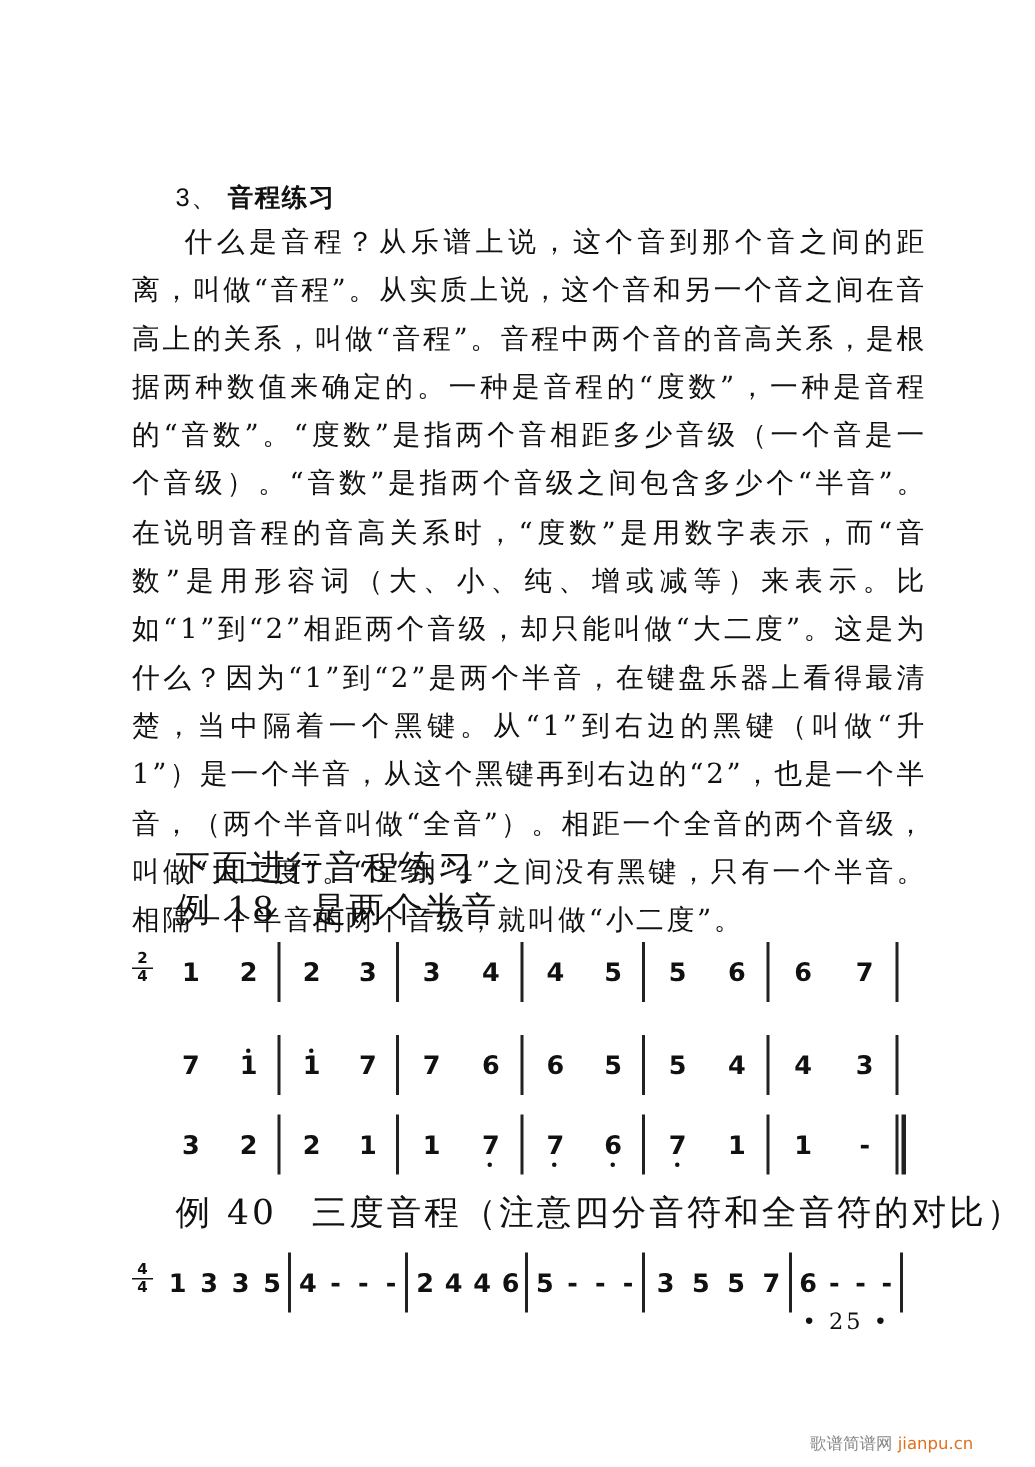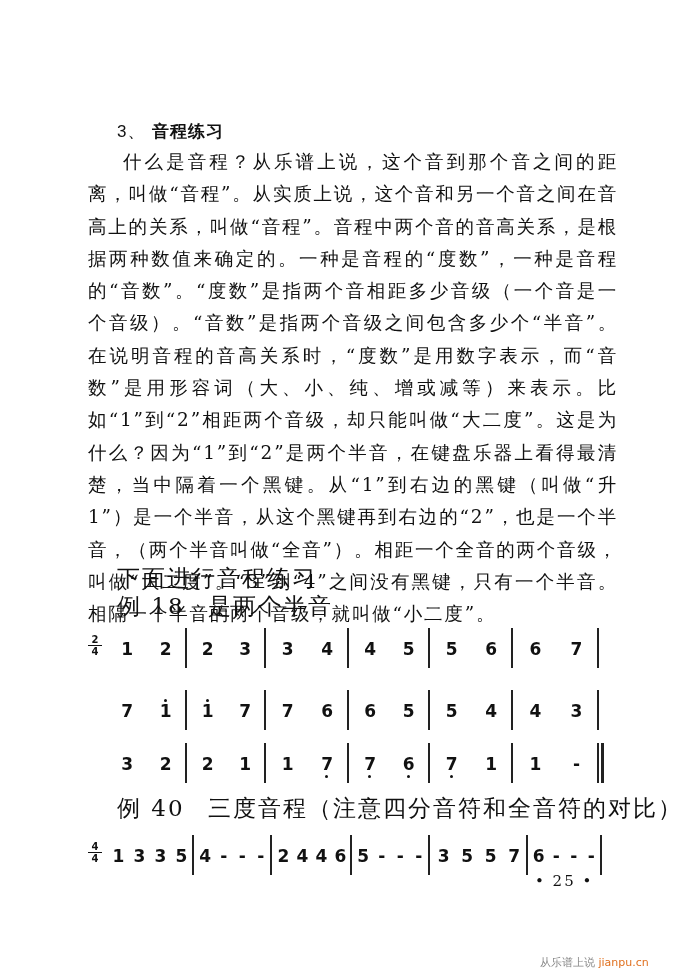--- a/index.html
+++ b/index.html
@@ -230,15 +230,15 @@
         <span class="note">-</span>
         <span class="note">-</span>
       </div>
       <div class="bar" style="left: 512px;"></div>
     </div>
   </div>
 
 <div class="pageno">• 25 •</div>
 
 <div class="watermark">
-  <span>从乐谱上说</span>
+  <span>歌谱简谱网</span>
   <span class="domain">jianpu.cn</span>
 </div>
 
 </body></html>

